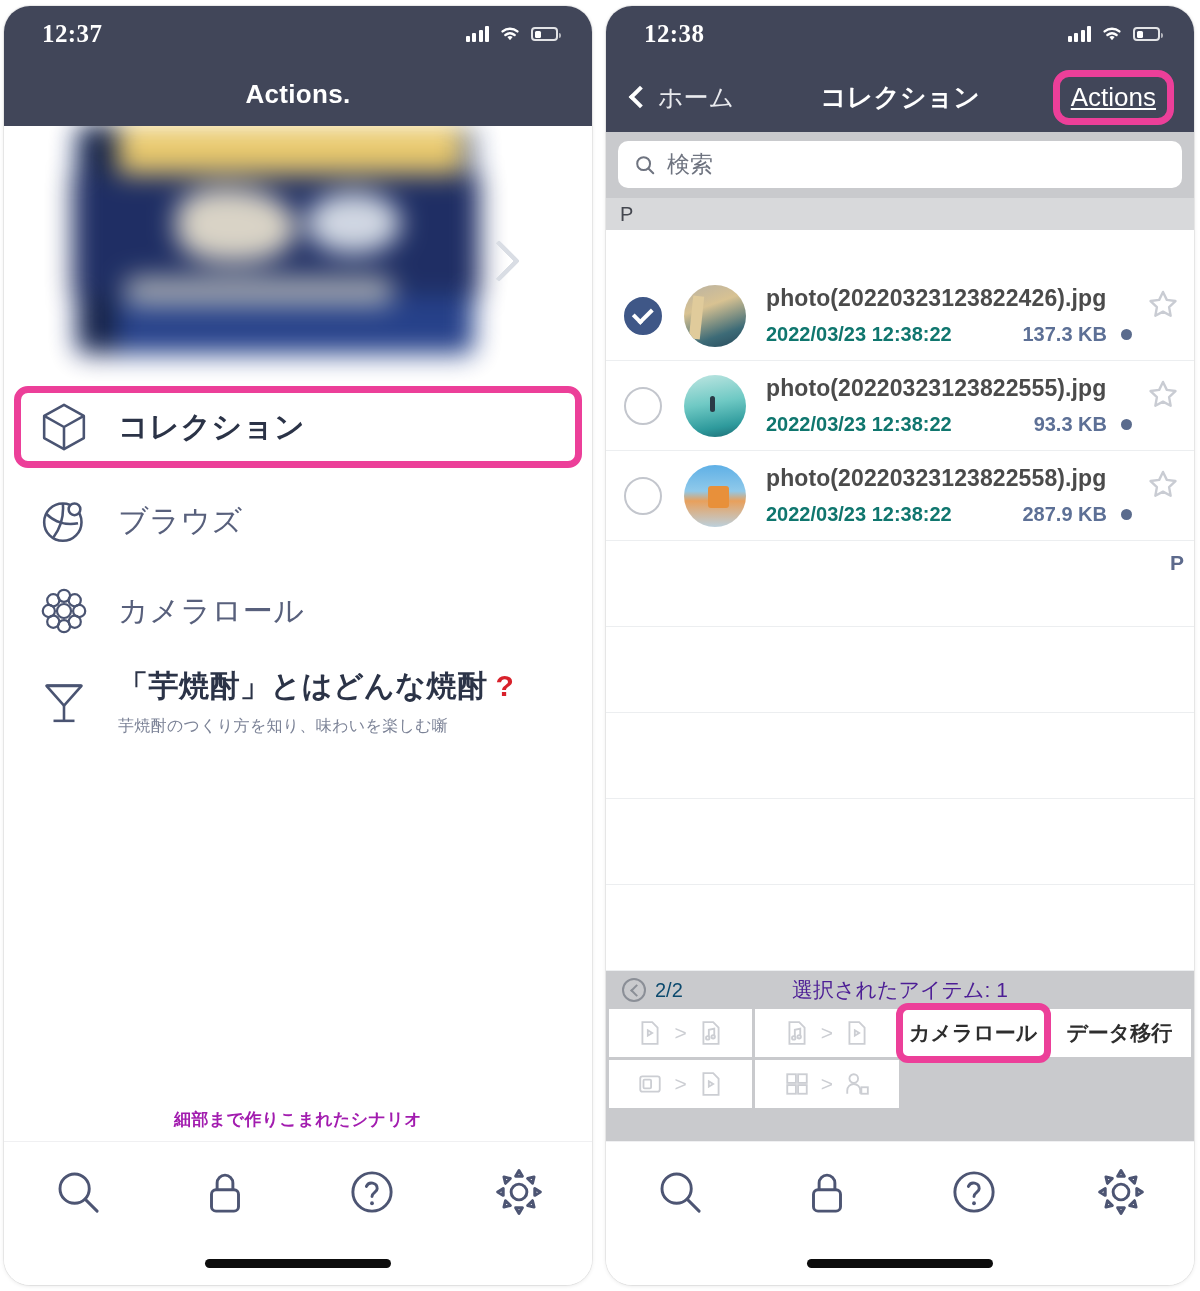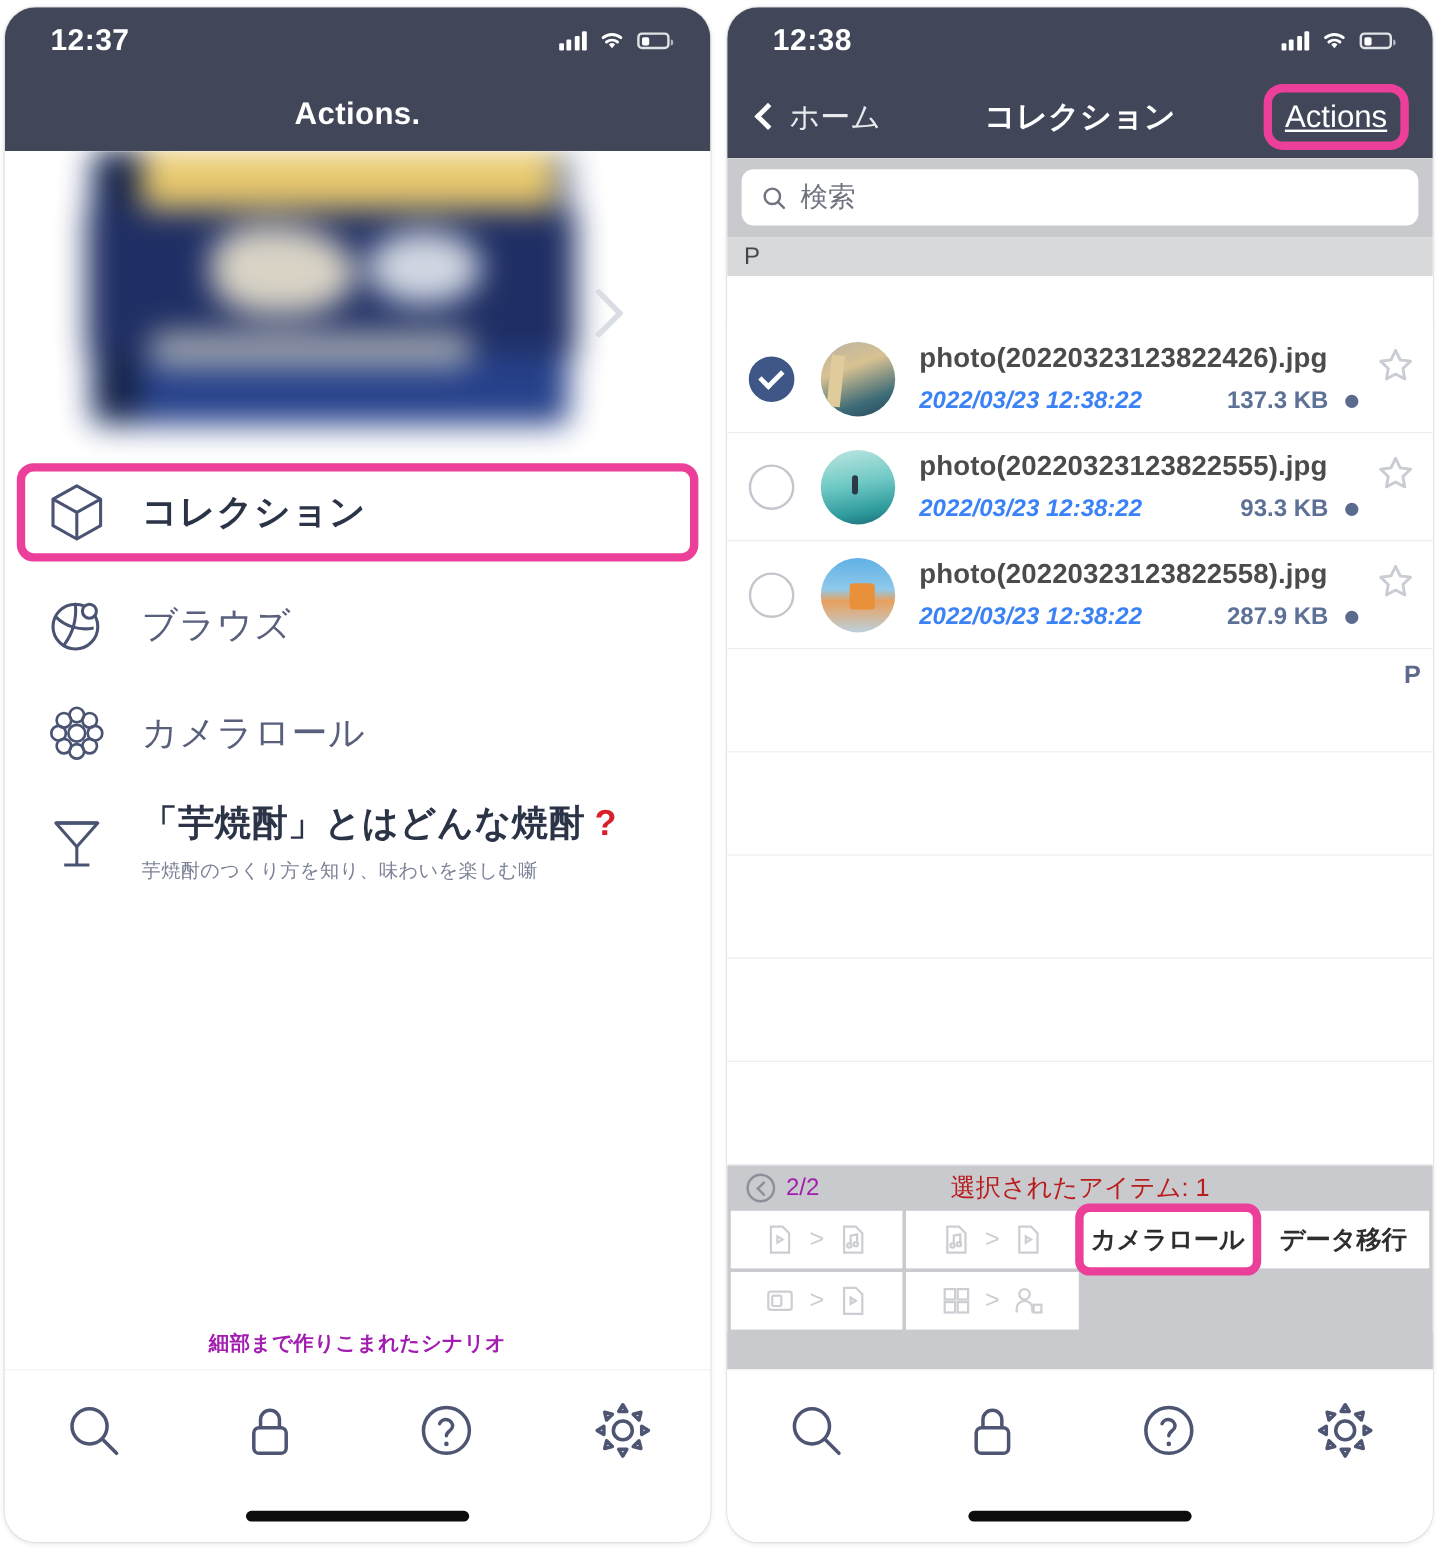--- a/index.html
+++ b/index.html
@@ -20,21 +20,21 @@
     box-shadow: 0 0 0 1px rgba(0,0,0,0.06), 0 1px 4px rgba(0,0,0,0.10);
     display: flex; flex-direction: column;
   }
 
   
   .navbar { background: #414659; color: #fff; flex: none; }
   .statusrow {
     height: 56px; display: flex; align-items: center;
     justify-content: space-between; padding: 0 34px 0 38px;
   }
-  .clock { font-size: 25px; font-weight: 700; letter-spacing: .4px; }
+  .clock { font-size: 25px; font-weight: 700; letter-spacing: .4px; font-family: Liberation Serif, serif; }
   .statusicons { display: flex; align-items: center; gap: 9px; }
   .bars { display: flex; align-items: flex-end; gap: 2.5px; height: 16px; }
   .bars i { display: block; width: 4px; background: #fff; border-radius: 1px; }
   .bars i:nth-child(1){height:6px} .bars i:nth-child(2){height:9px}
   .bars i:nth-child(3){height:12px} .bars i:nth-child(4){height:16px}
   .batt {
     width: 27px; height: 14px; border: 2px solid rgba(255,255,255,.85);
     border-radius: 4px; position: relative; padding: 1.5px;
   }
   .batt::after {
@@ -150,37 +150,37 @@
   .thumb { width: 62px; height: 62px; border-radius: 50%; margin-left: 22px; flex:none; overflow:hidden; position:relative; }
   .t1 { background: linear-gradient(160deg,#b9b2a3 0%,#d8c292 35%,#3d6b77 75%,#26485a 100%); }
   .t1::after{content:"";position:absolute;left:12%;top:18%;width:18%;height:70%;background:#e0cb9b;transform:rotate(6deg);}
   .t2 { background: linear-gradient(170deg,#bfe6e2 0%,#6fc9c4 45%,#2e9a9c 80%,#1d6b74 100%); }
   .t2::after{content:"";position:absolute;left:42%;top:34%;width:8%;height:26%;background:#2b3a46;border-radius:3px;}
   .t3 { background: linear-gradient(180deg,#5fb0e6 0%,#8fc9ea 42%,#e8a05c 58%,#bcd0dc 100%); }
   .t3::after{content:"";position:absolute;left:38%;top:34%;width:34%;height:36%;background:#e8903a;border-radius:3px;}
   .rowtext { flex: 1; margin-left: 20px; min-width: 0; display:flex; flex-direction:column; gap: 11px;}
   .fname { font-size: 23px; color: #4b4b4b; font-weight: 700; letter-spacing: .1px; white-space: nowrap; }
   .metarow { display:flex; align-items:center; }
-  .fdate { font-size: 20px; color: #3b82f6; font-weight: 700; font-style: italic; }
+  .fdate { font-size: 20px; color: #0f766e; font-weight: 700; }
   .fsize { font-size: 20px; color: #5d7096; font-weight: 700; margin-left: auto; padding-right: 4px; }
   .dot { width: 11px; height: 11px; border-radius: 50%; background: #5a6b8d; display:inline-block; margin-left: 10px; vertical-align: middle;}
   .star { width: 34px; height: 34px; color: #c9ccd3; flex:none; margin-left: 14px; align-self: flex-start; margin-top: 16px;}
   .star svg { width:100%; height:100%; display:block; }
   .idx-letter {
     position: absolute; right: 10px; font-size: 21px; font-weight: 700; color: #5d6a8c;
   }
 
   
   .actionpanel { flex: none; background: #c9cacd; }
   .ap-top { height: 38px; display: flex; align-items: center; padding: 0 16px; position: relative; }
-  .ap-page { display: flex; align-items: flex-end; gap: 9px; font-size: 20px; color: #a21caf; }
+  .ap-page { display: flex; align-items: flex-end; gap: 9px; font-size: 20px; color: #0c4a6e; }
   .circ-left { width: 24px; height: 24px; border-radius: 50%; border: 2px solid #8b8f97; position: relative; }
   .circ-left::after { content:""; position:absolute; left: 8px; top: 6px; width: 7px; height: 7px;
                       border-left: 2.4px solid #8b8f97; border-bottom: 2.4px solid #8b8f97; transform: rotate(45deg); }
-  .ap-sel { position: absolute; left: 0; right: 0; text-align: center; font-size: 21px; color: #b91c1c; }
+  .ap-sel { position: absolute; left: 0; right: 0; text-align: center; font-size: 21px; color: #4c1d95; }
   .ap-grid { display: grid; grid-template-columns: repeat(4, 1fr); gap: 3px; padding: 0 3px 3px; }
   .ap-cell {
     background: #fff; height: 48px; display: flex; align-items: center; justify-content: center;
     font-size: 21px; color: #2e2e2e; font-weight: 700;
   }
   .ap-cell.blank { background: #c9cacd; }
   .ap-cell.hlcell { position: relative; }
   .conv { display: flex; align-items: center; gap: 11px; color: #ccced3; }
   .conv svg { width: 26px; height: 26px; display: block; }
   .conv .gt { font-size: 21px; color: #ccced3; font-weight: 400; }

